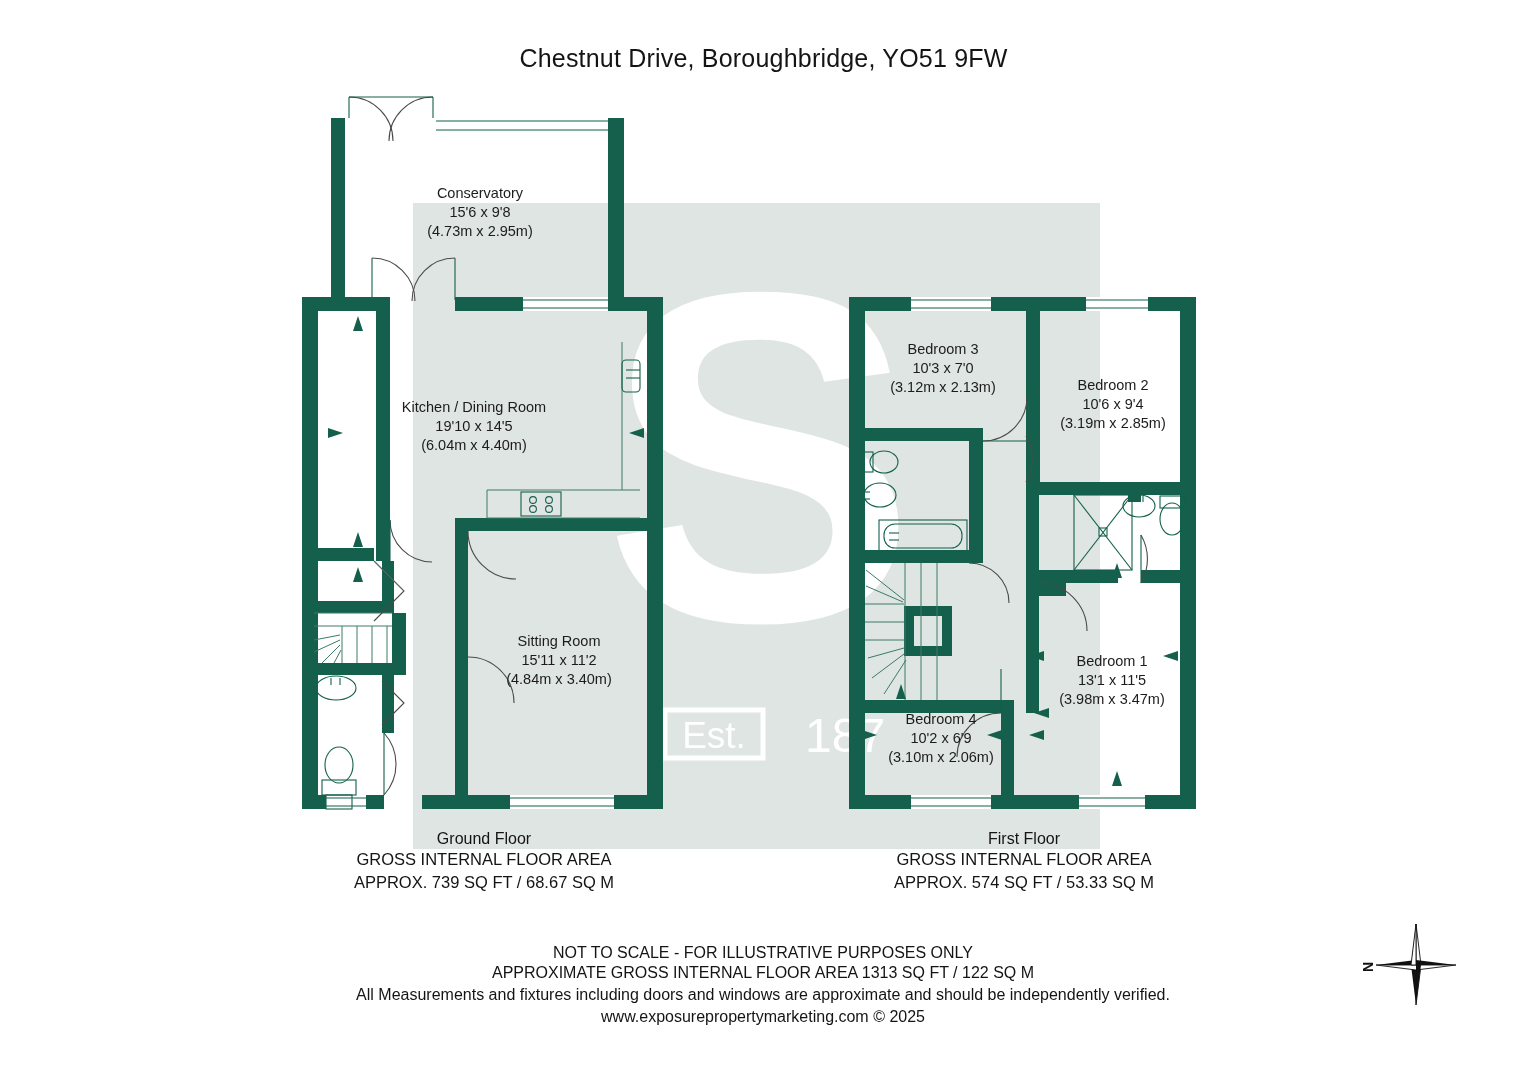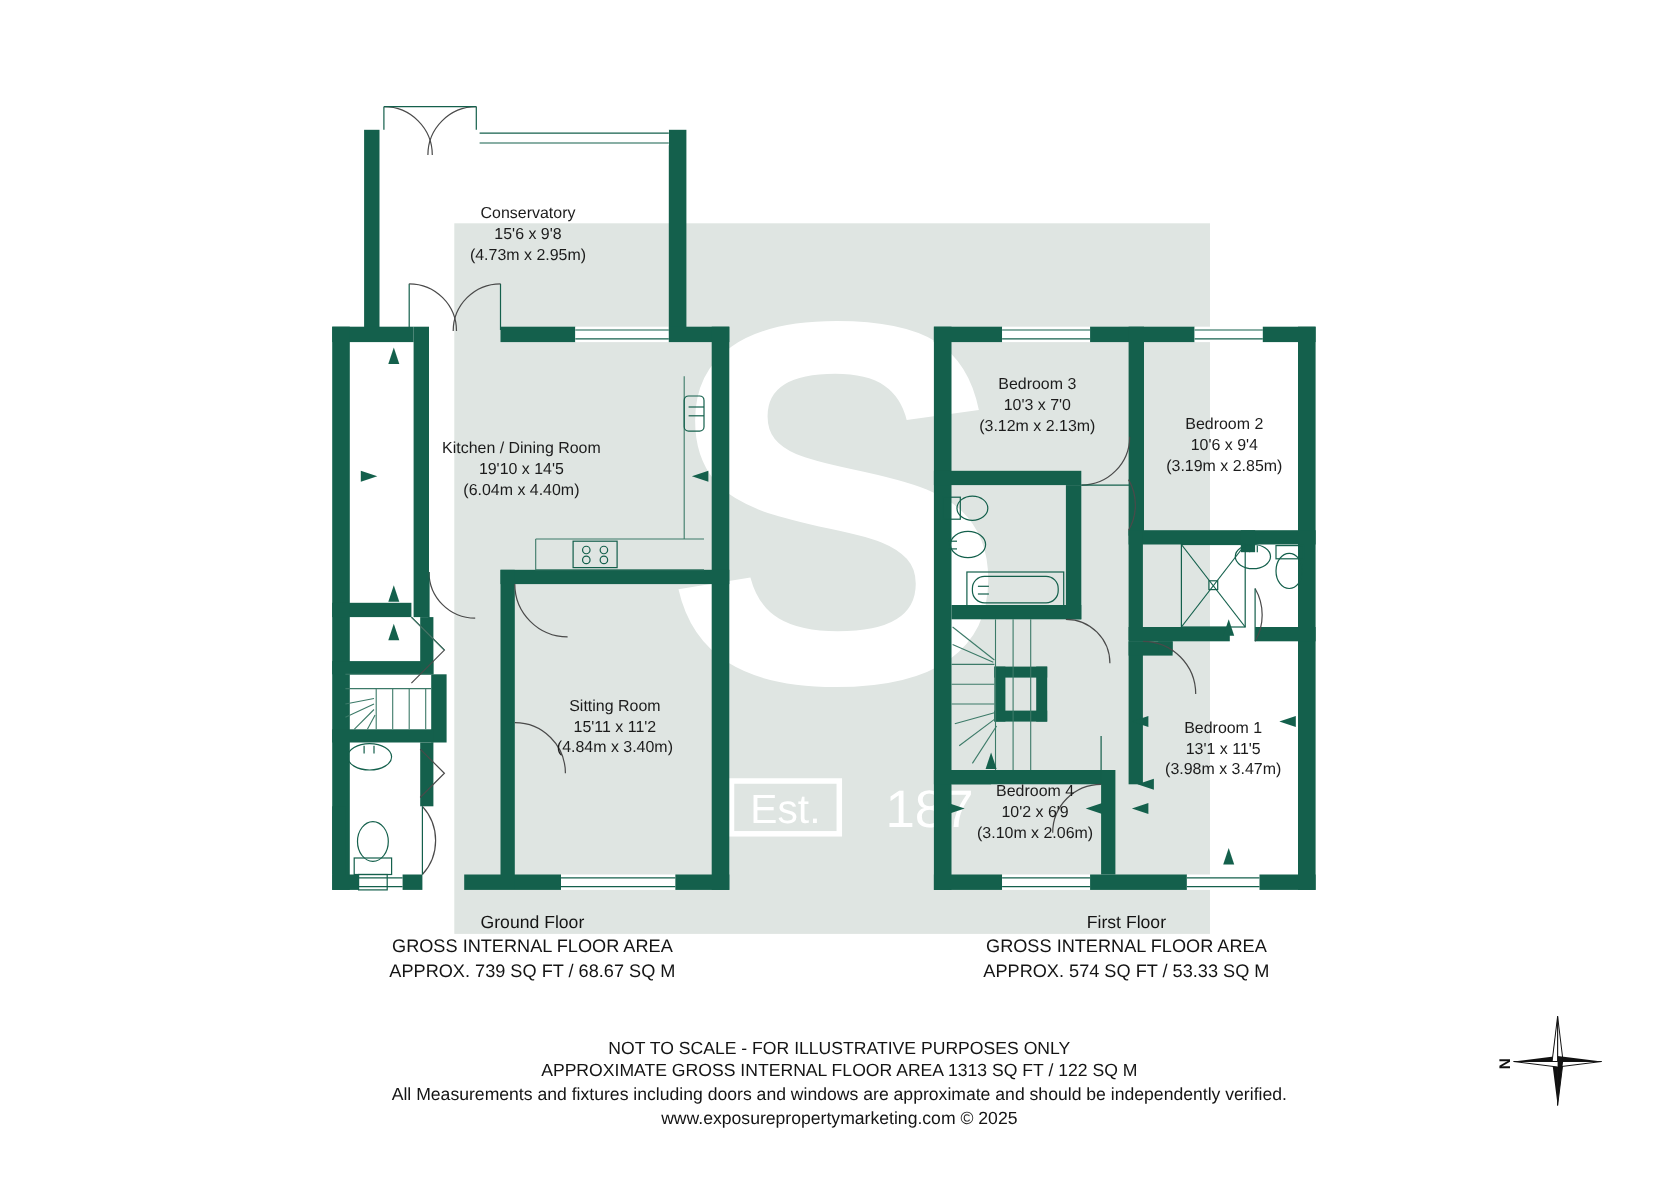--- a/index.html
+++ b/index.html
@@ -110,20 +110,21 @@
     font-weight: bold;
     fill: #111111;
     text-anchor: middle;
   }
 </style>
 </head>
 <body>
 
 <div id="plan-root">
 
+  <div class="page-title">Chestnut Drive, Boroughbridge, YO51 9FW</div>
 
   <svg id="floorplan" viewBox="0 0 1527 1080" xmlns="http://www.w3.org/2000/svg">
 
     <g>
       <rect x="413" y="203" width="687" height="646" fill="#dfe5e2"></rect>
     </g>
 
     <g>
       <text class="wm-letter" x="760" y="620" style="font-family:'Liberation Sans',sans-serif;font-size:470px;font-weight:bold;text-anchor:middle;">S</text>
       <rect x="665" y="710" width="98" height="48" fill="none" stroke="#ffffff" stroke-width="5"></rect>

